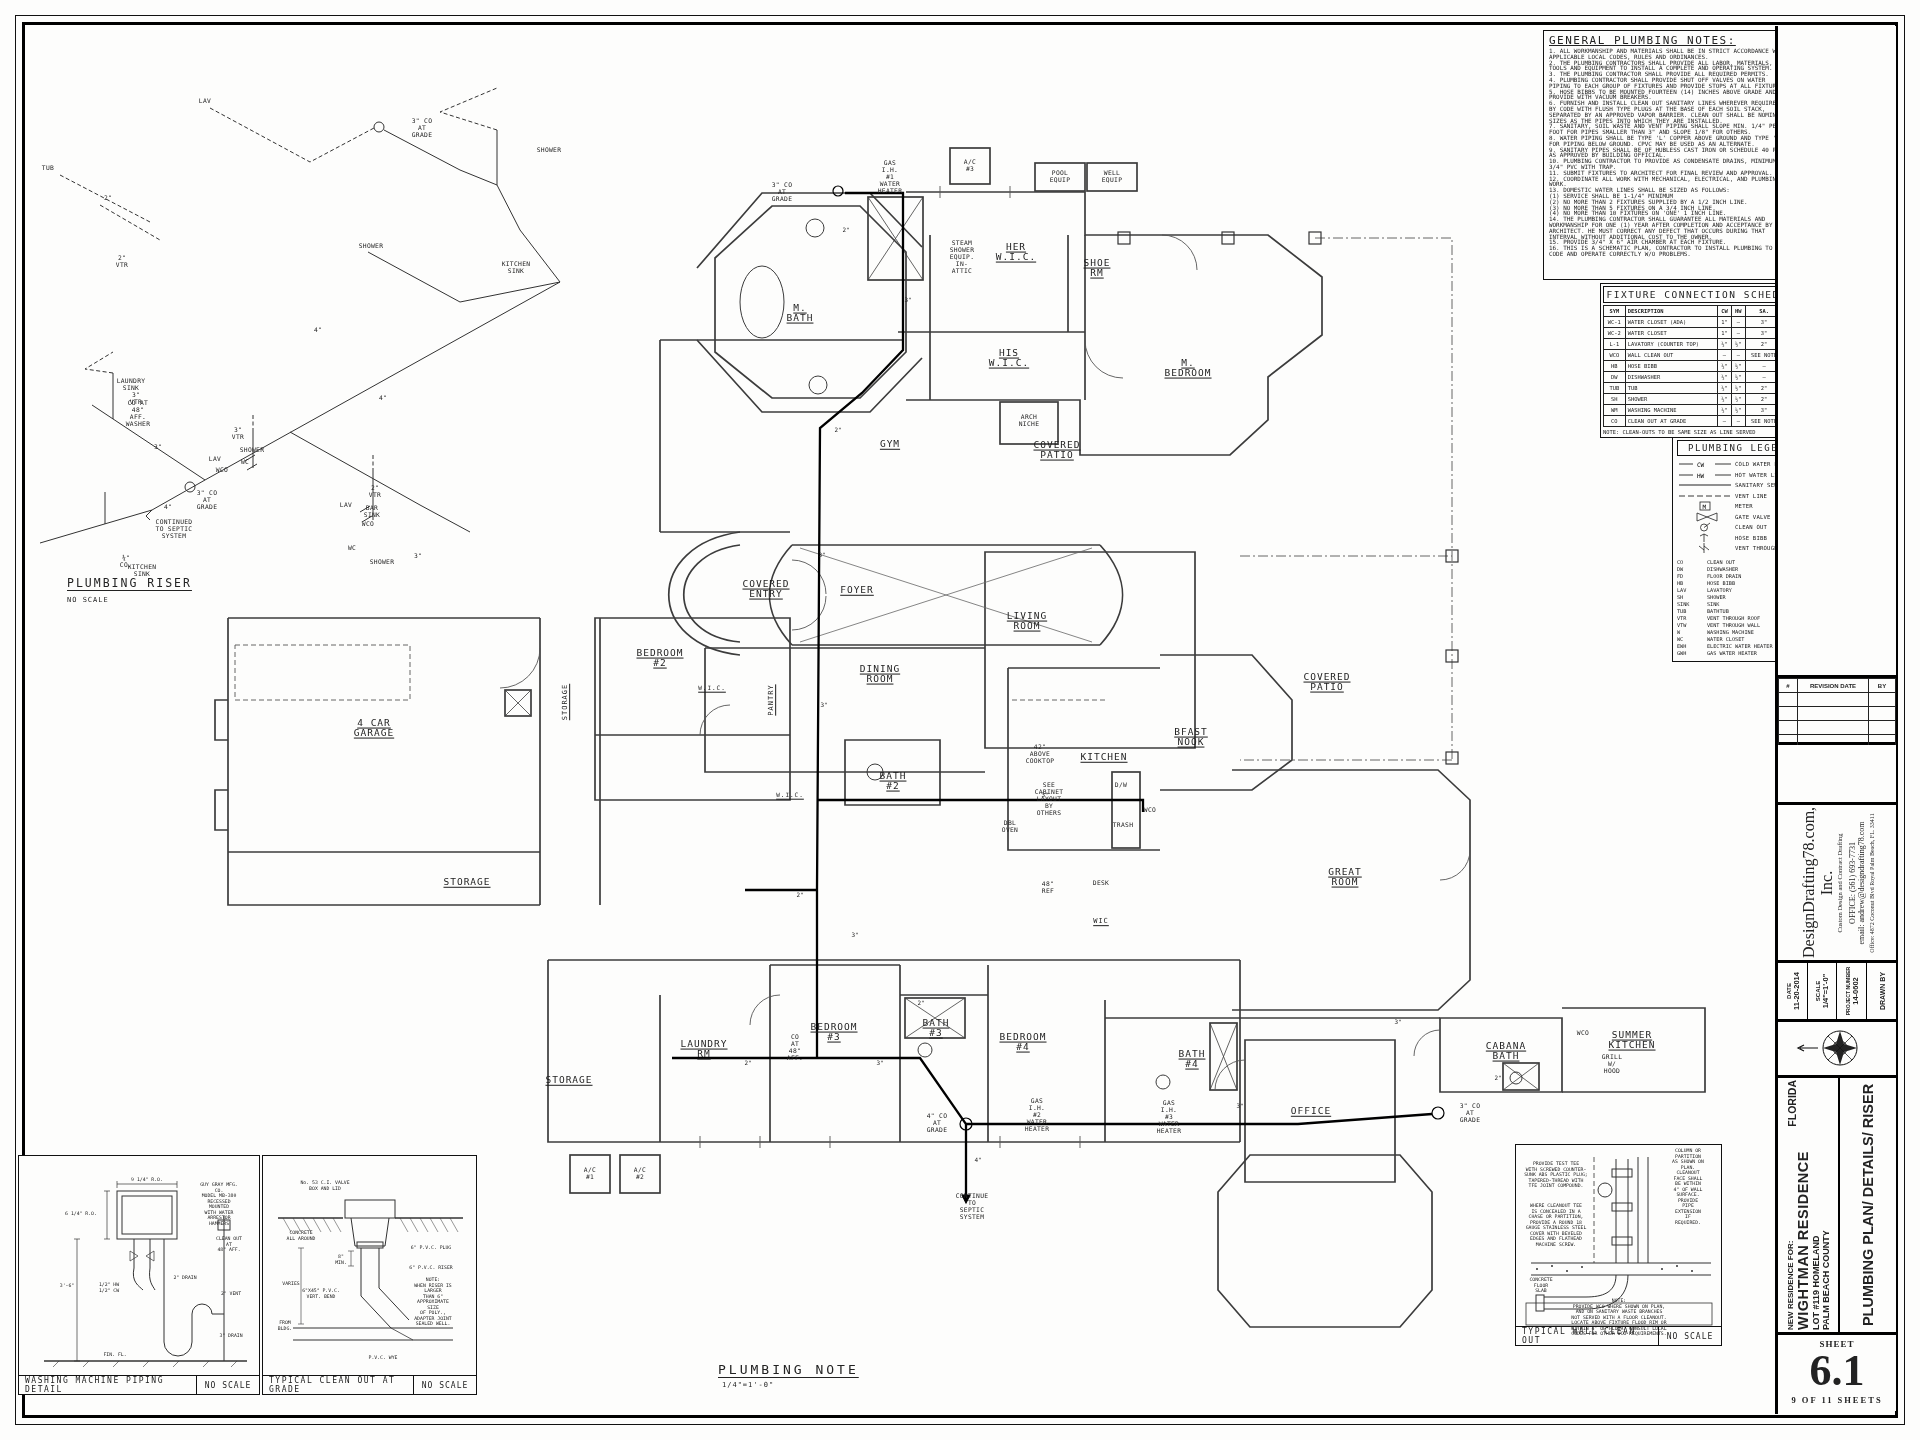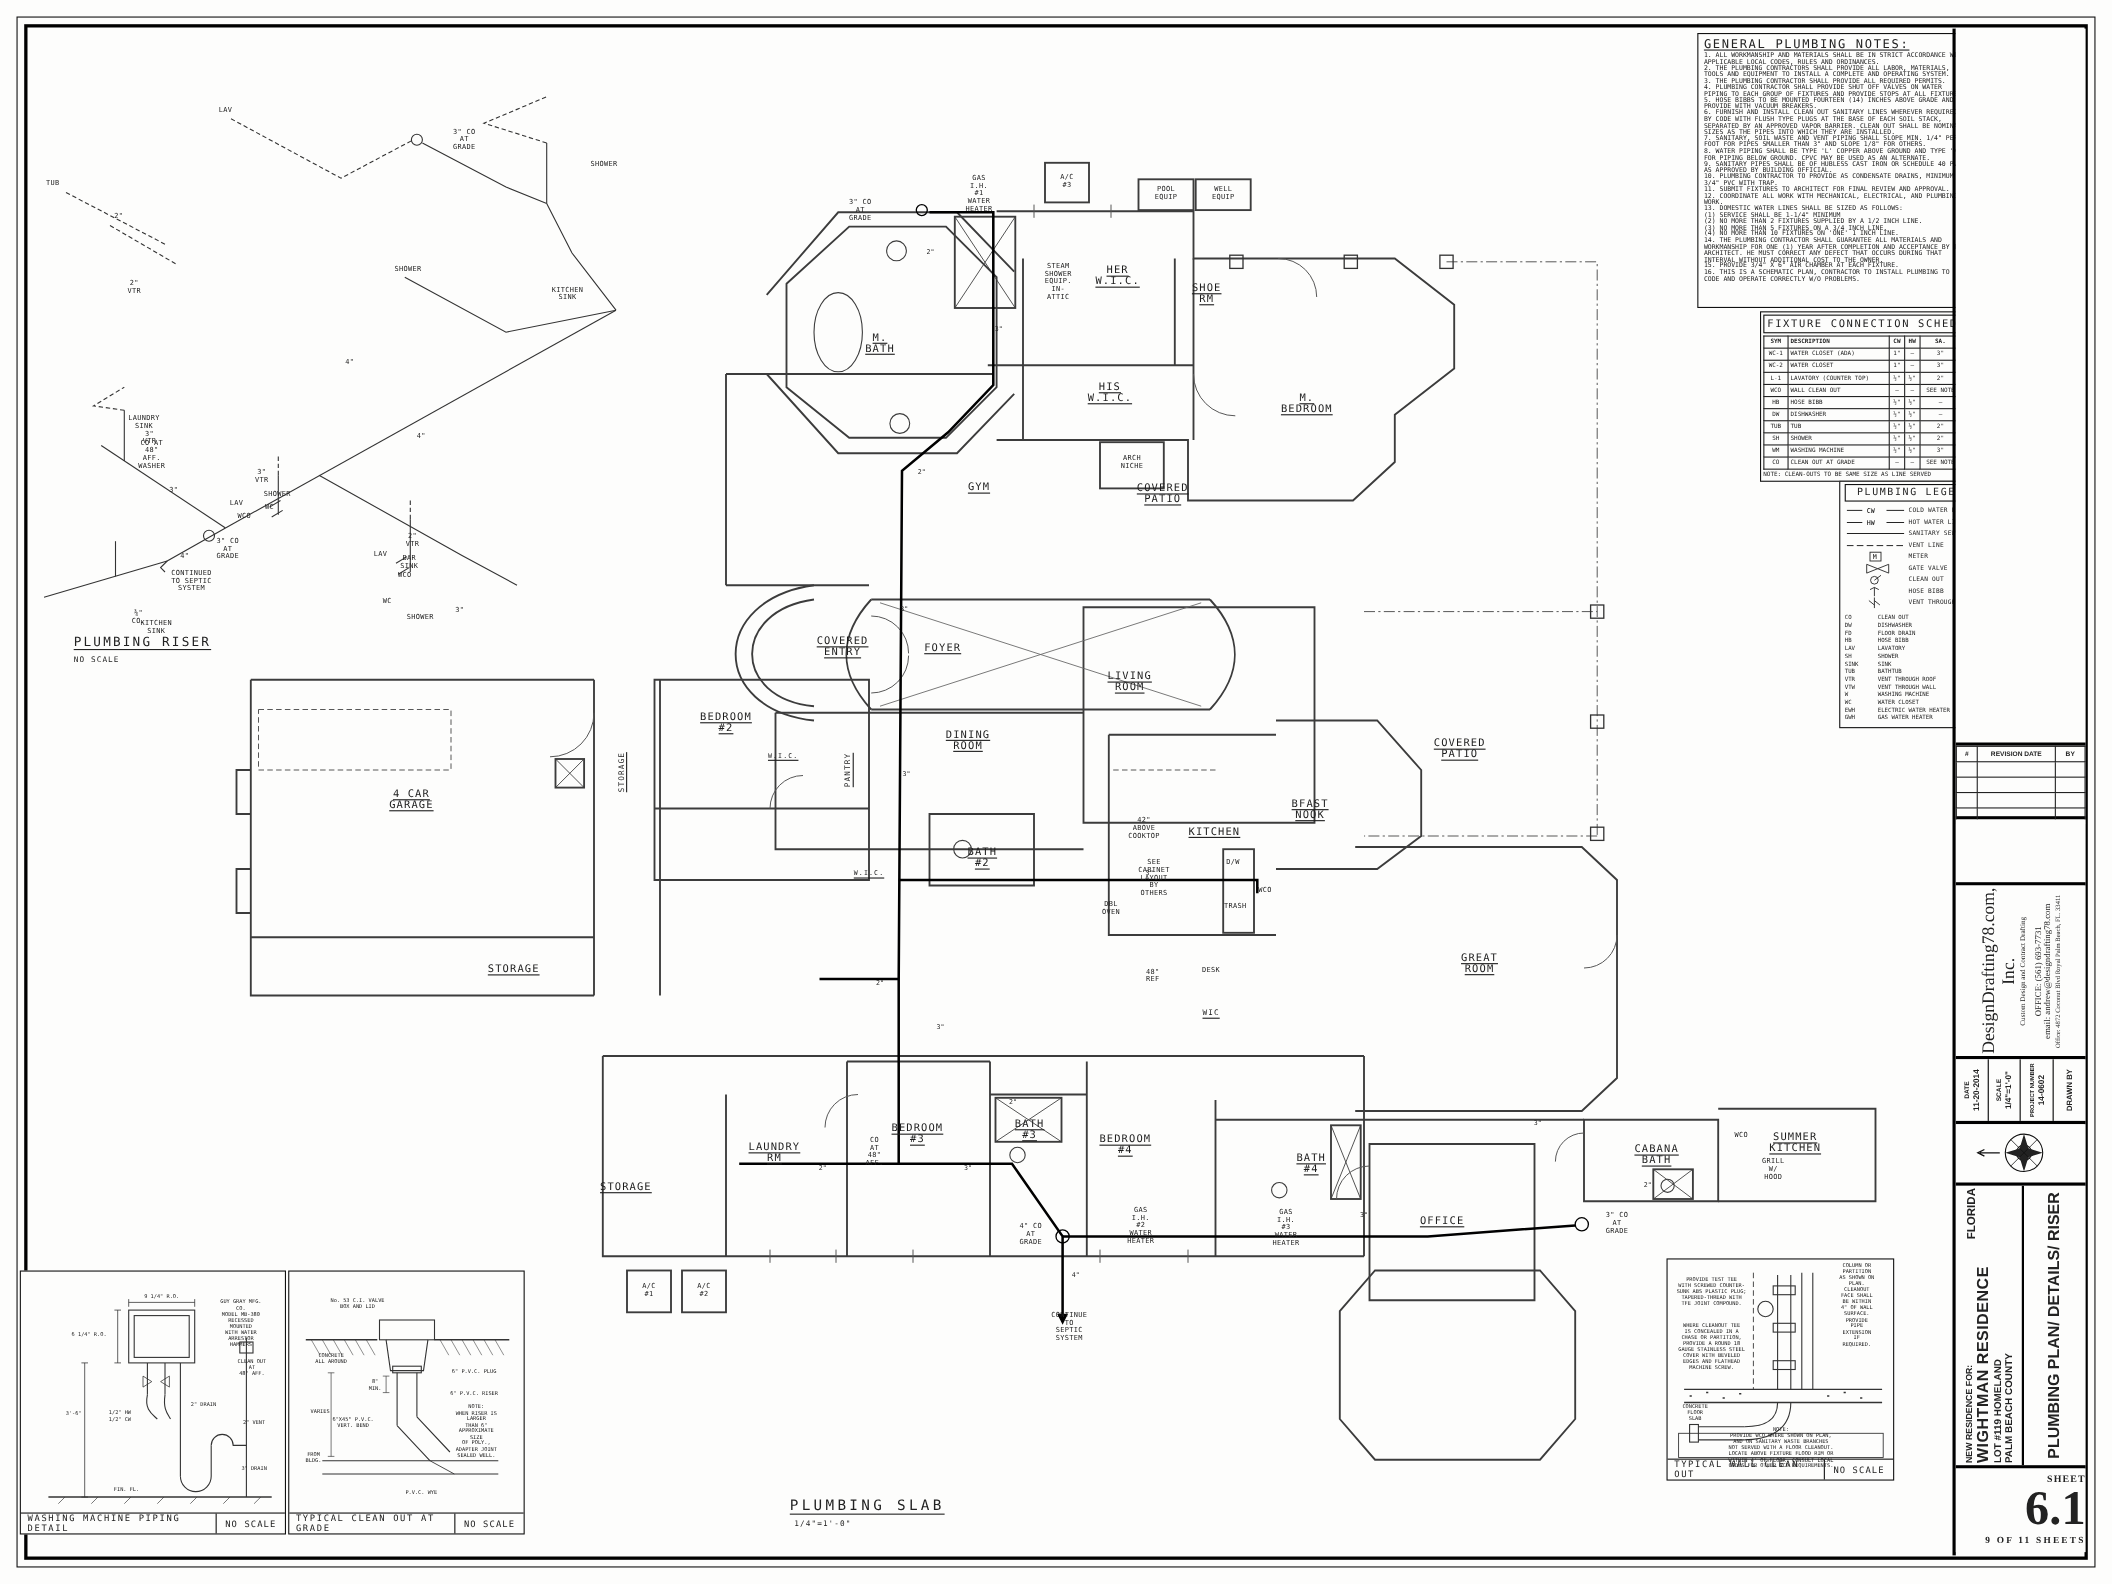--- a/index.html
+++ b/index.html
@@ -43,21 +43,21 @@
   .abbr-row .b{font-size:5.2px;}
   
   .strip{position:absolute;left:1775px;top:26px;width:121px;height:1388px;border-left:3.5px solid #000;box-sizing:border-box;}
   .sec{position:absolute;left:0;width:100%;box-sizing:border-box;border-bottom:3px solid #000;background:#fdfdfc;}
   .rot-wrap{position:absolute;left:50%;top:50%;display:flex;align-items:center;justify-content:center;}
   .sans{font-family:"Liberation Sans", sans-serif;}
   .serif{font-family:"Liberation Serif", serif;}
   .rev table{border-collapse:collapse;width:100%;height:100%;}
   .rev td{border:.8px solid #222;font-size:6px;font-family:"Liberation Sans",sans-serif;font-weight:bold;text-align:center;height:11px;}
   .infocell{position:absolute;top:0;height:100%;border-left:1.5px solid #000;box-sizing:border-box;}
-  .sheetcell{text-align:right;}
+  .sheetcell{text-align:center;}
   .sheetcell .sl{font-size:9px;font-weight:bold;margin-top:4px;letter-spacing:1px;}
   .sheetcell .sn{font-size:44px;font-weight:bold;line-height:44px;}
   .sheetcell .so{font-size:8.5px;font-weight:bold;letter-spacing:2px;margin-top:2px;}
   .ptitle{position:absolute;white-space:nowrap;margin-top:16px;}
 </style>
 </head>
 <body>
 
 <div class="sheet">
   <div class="border1"></div>
@@ -344,21 +344,21 @@
       <div class="lbl annot" style="left: 371px; top: 246px;">SHOWER</div>
       <div class="lbl annot" style="left: 422px; top: 128px;">3" CO AT
 GRADE</div>
       <div class="lbl annot" style="left: 549px; top: 150px;">SHOWER</div>
       <div class="lbl annot" style="left: 516px; top: 268px;">KITCHEN SINK</div>
       <div class="lbl annot" style="left: 318px; top: 330px;">4"</div>
     </div>
 
   <div class="ptitle" style="left:67px;top:560px;font-size:11.5px;letter-spacing:2px;text-decoration:underline;text-underline-offset:3px;">PLUMBING RISER</div>
   <div class="ptitle" style="left:67px;top:580px;font-size:7px;letter-spacing:1px;">NO SCALE</div>
-  <div class="ptitle" style="left:718px;top:1346px;font-size:13px;letter-spacing:3px;text-decoration:underline;text-underline-offset:3px;">PLUMBING SLAB</div>
+  <div class="ptitle" style="left:718px;top:1346px;font-size:13px;letter-spacing:3px;text-decoration:underline;text-underline-offset:3px;">PLUMBING NOTE</div>
   <div class="ptitle" style="left:722px;top:1365px;font-size:7px;letter-spacing:1px;">1/4"=1'-0"</div>
 
   <div class="notes">
     <h1>GENERAL PLUMBING NOTES:</h1>
     <div id="notes-body">
         <div class="note-line">1. ALL WORKMANSHIP AND MATERIALS SHALL BE IN STRICT ACCORDANCE WITH APPLICABLE LOCAL CODES, RULES AND ORDINANCES.</div>
         <div class="note-line">2. THE PLUMBING CONTRACTORS SHALL PROVIDE ALL LABOR, MATERIALS, TOOLS AND EQUIPMENT TO INSTALL A COMPLETE AND OPERATING SYSTEM.</div>
         <div class="note-line">3. THE PLUMBING CONTRACTOR SHALL PROVIDE ALL REQUIRED PERMITS.</div>
         <div class="note-line">4. PLUMBING CONTRACTOR SHALL PROVIDE SHUT OFF VALVES ON WATER PIPING TO EACH GROUP OF FIXTURES AND PROVIDE STOPS AT ALL FIXTURES.</div>
         <div class="note-line">5. HOSE BIBBS TO BE MOUNTED FOURTEEN (14) INCHES ABOVE GRADE AND PROVIDE WITH VACUUM BREAKERS.</div>

